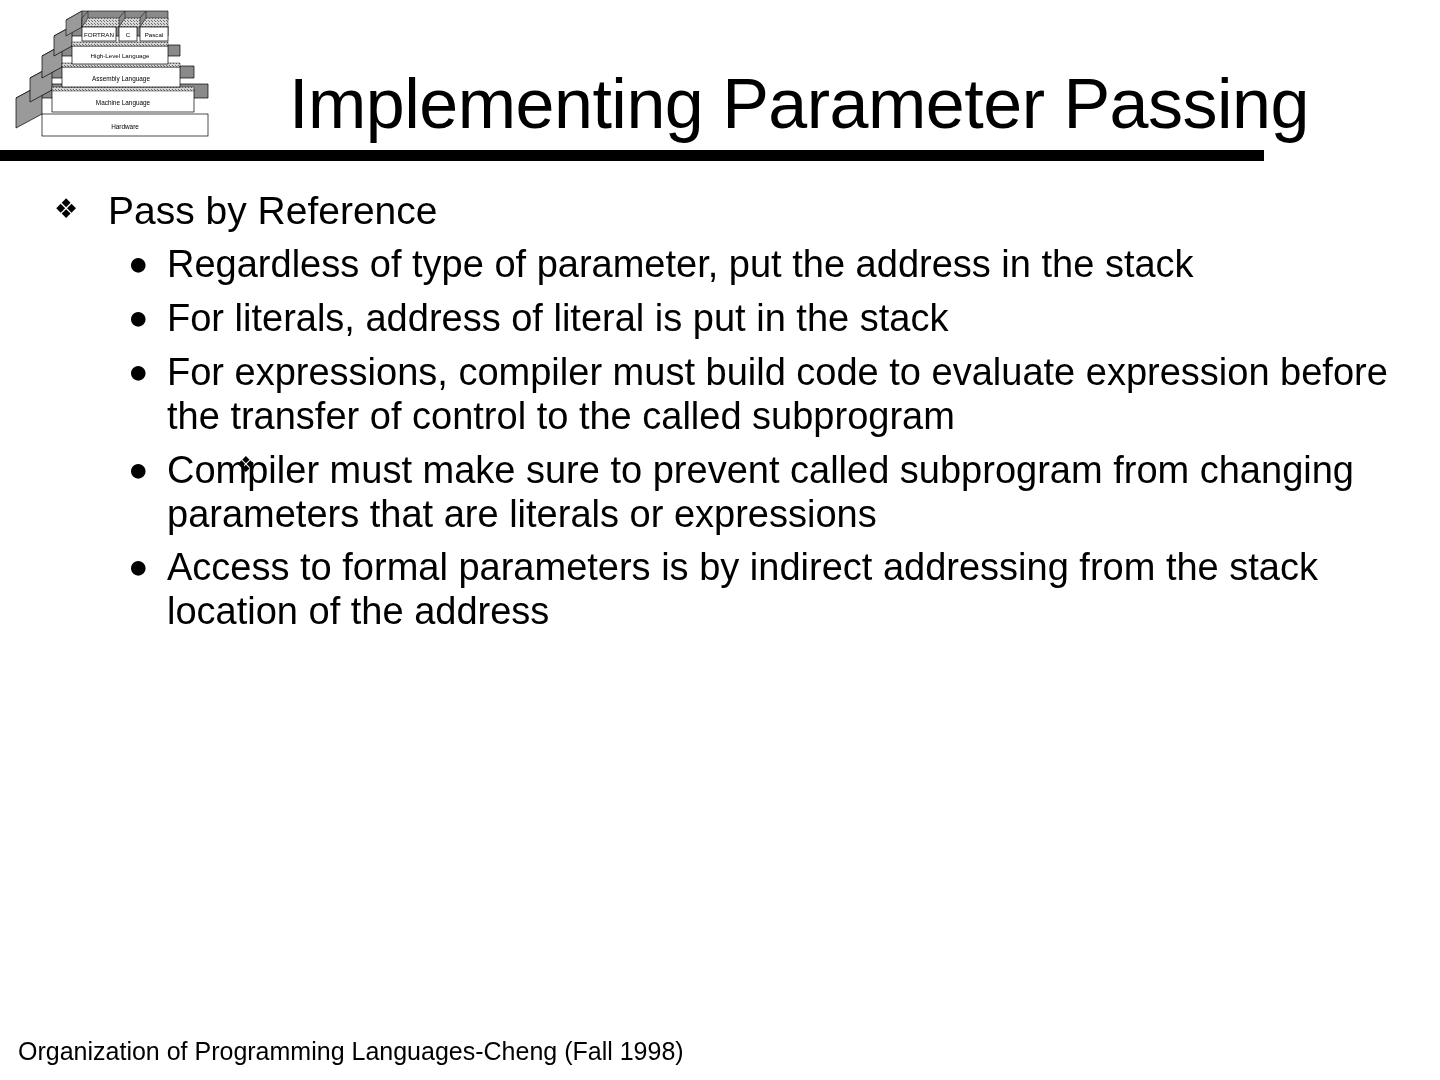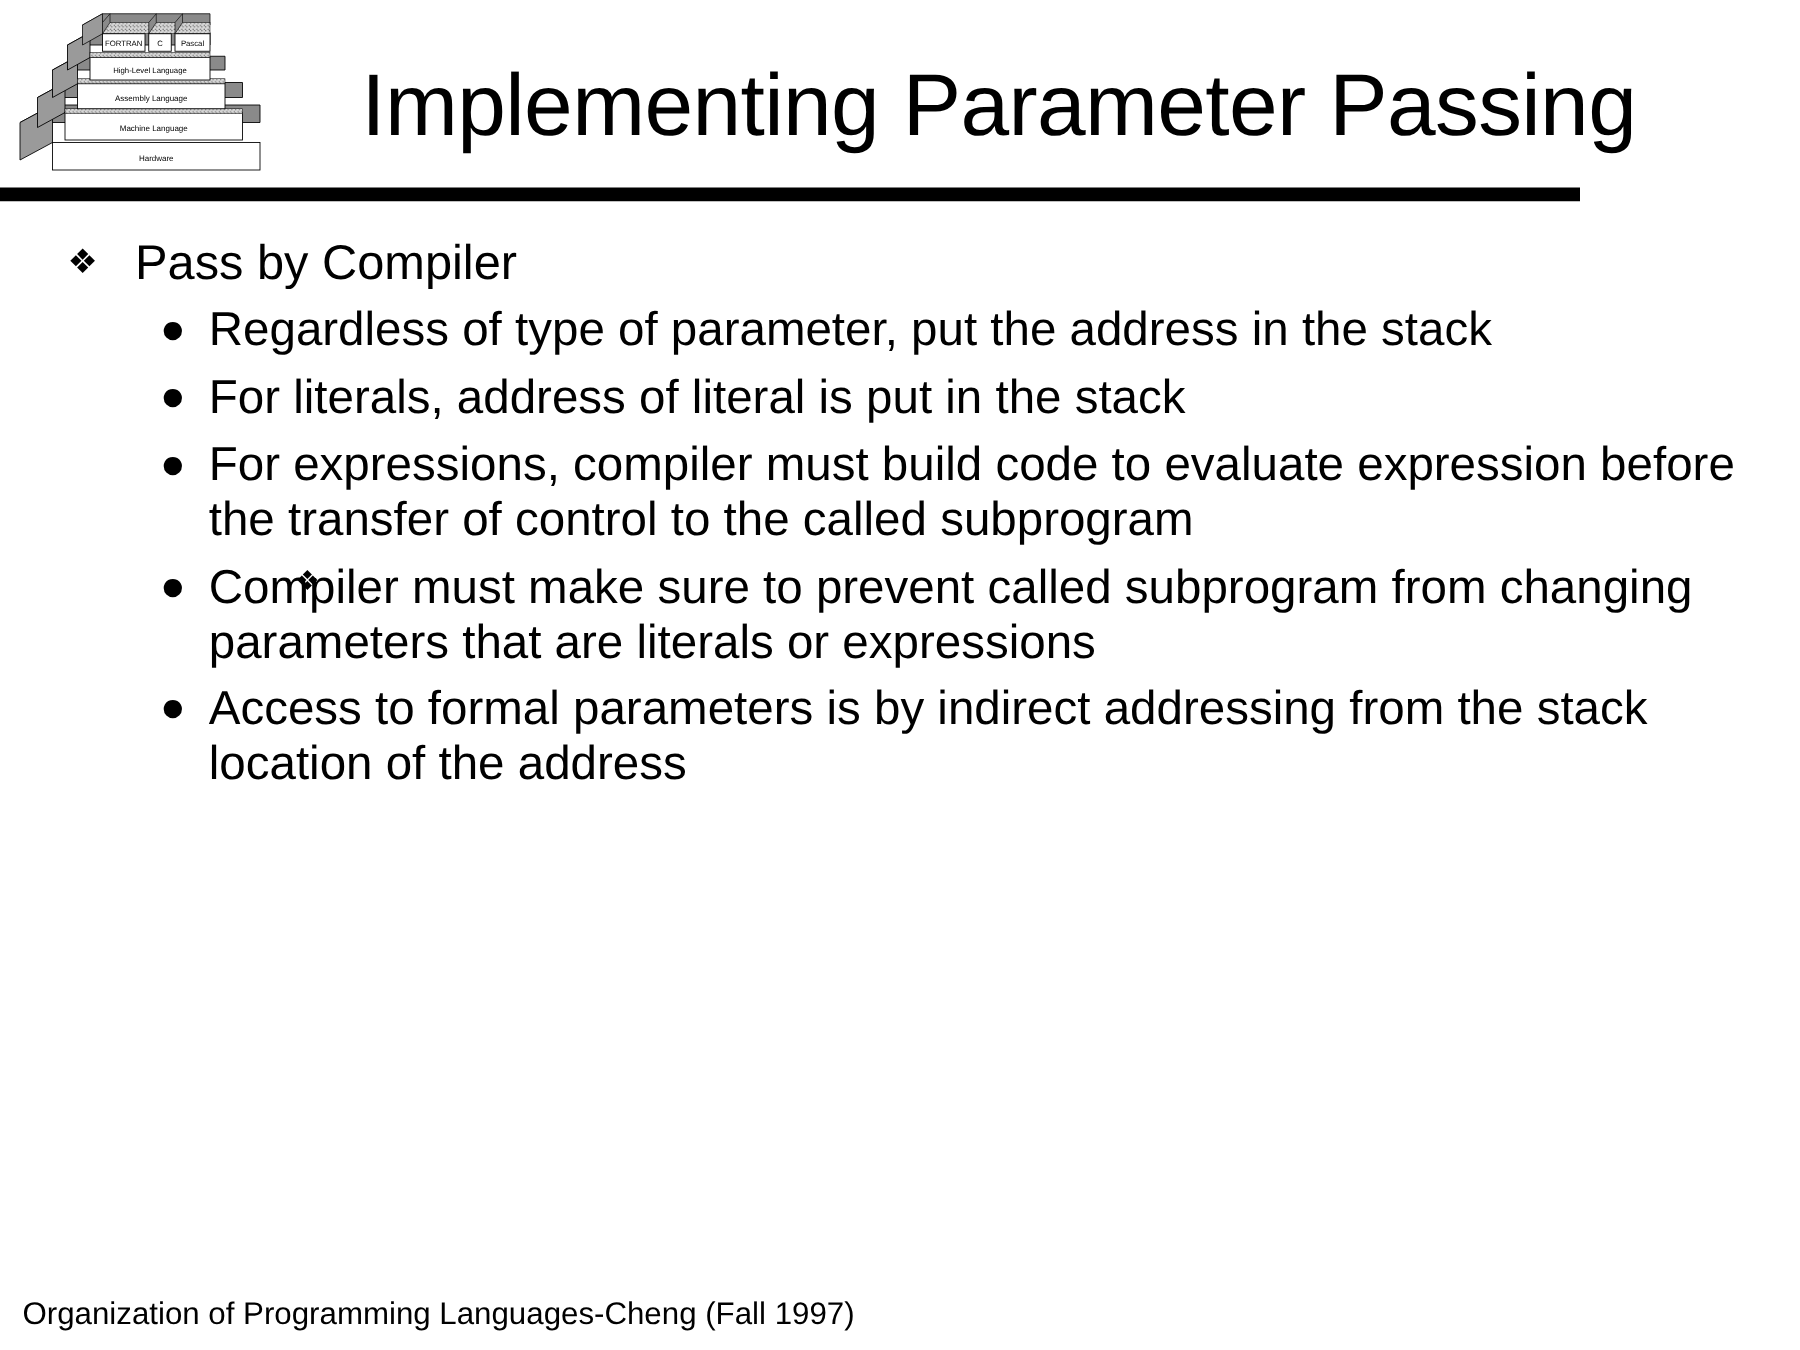--- a/index.html
+++ b/index.html
@@ -30,21 +30,21 @@
   #logo svg { display: block; width: 205px; height: 136px; }
 
   
   #title-block {
     position: absolute;
     left: 218px;
     top: 30px;
     width: 1162px;
     height: 110px;
     display: flex;
-    align-items: center;
+    align-items: flex-end;
     justify-content: center;
   }
   #title-text {
     font-size: 70px;
     line-height: 1.02;
     font-weight: 400;
     letter-spacing: -0.5px;
     white-space: nowrap;
     color: #000000;
   }
@@ -193,21 +193,21 @@
   <div id="title-block">
     <div id="title-text">Implementing Parameter Passing</div>
   </div>
 
   <div id="divider"></div>
 
   <div id="body">
 
     <div class="lvl1">
       <span class="bullet">❖</span>
-      <span class="txt">Pass by Compiler</span>
+      <span class="txt">Pass by Reference</span>
     </div>
 
     <div class="lvl2">
       <span class="bullet">●</span>
       <span class="txt">Regardless of type of parameter, put the address in the stack</span>
     </div>
 
     <div class="lvl2">
       <span class="bullet">●</span>
       <span class="txt">For literals, address of literal is put in the stack</span>
@@ -227,16 +227,16 @@
       <span class="txt">Compiler must make sure to prevent called subprogram from changing parameters that are literals or expressions</span>
     </div>
 
     <div class="lvl2">
       <span class="bullet">●</span>
       <span class="txt">Access to formal parameters is by indirect addressing from the stack location of the address</span>
     </div>
 
   </div>
 
-  <div id="footer-text">Organization of Programming Languages-Cheng (Fall 1997)</div>
+  <div id="footer-text">Organization of Programming Languages-Cheng (Fall 1998)</div>
   <div id="page-number">76</div>
 
 </div>
 
 </body></html>

